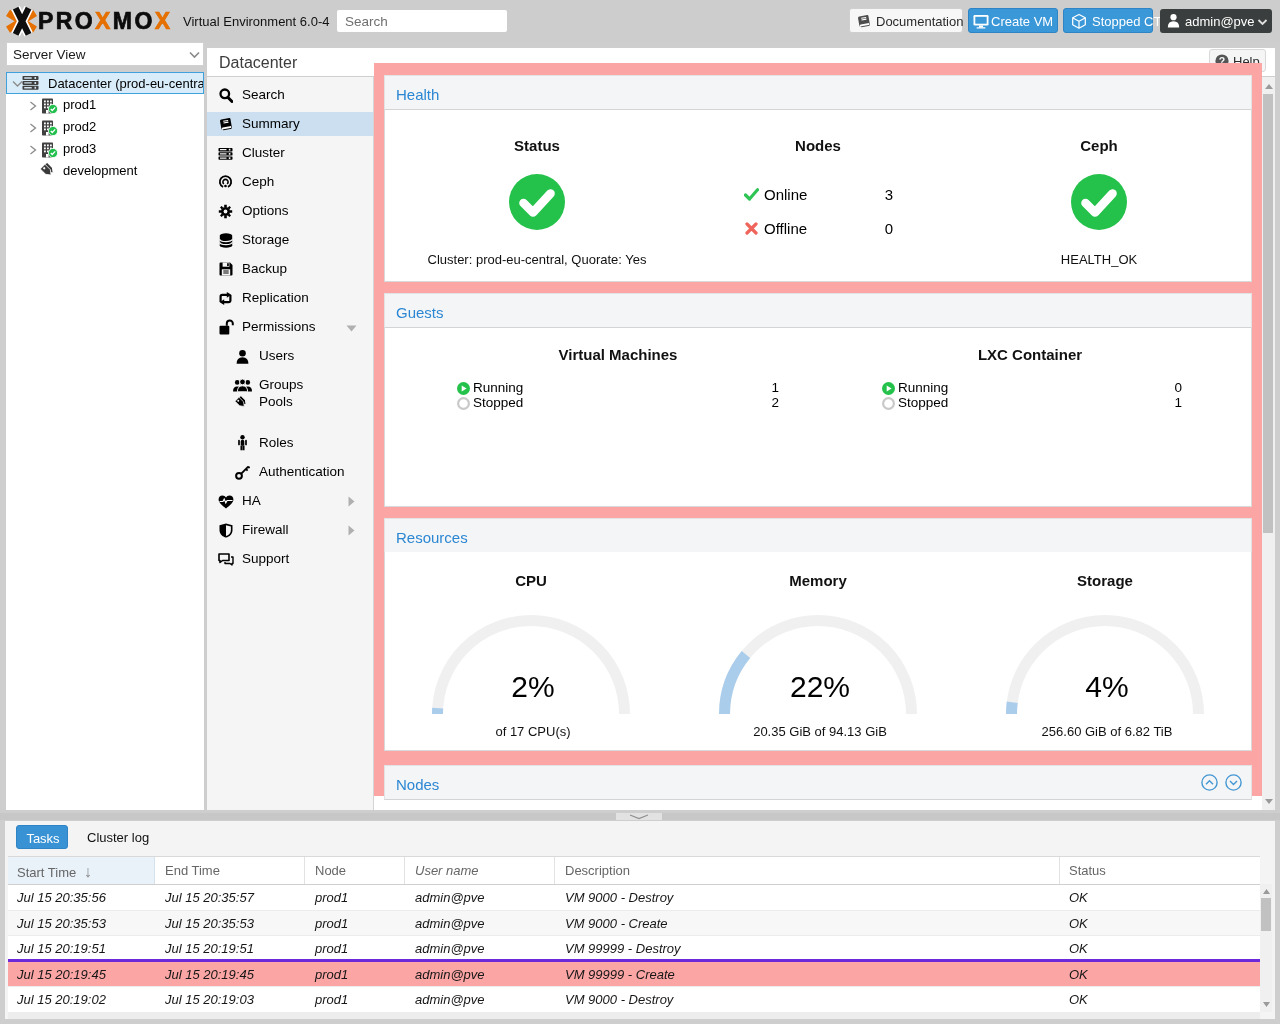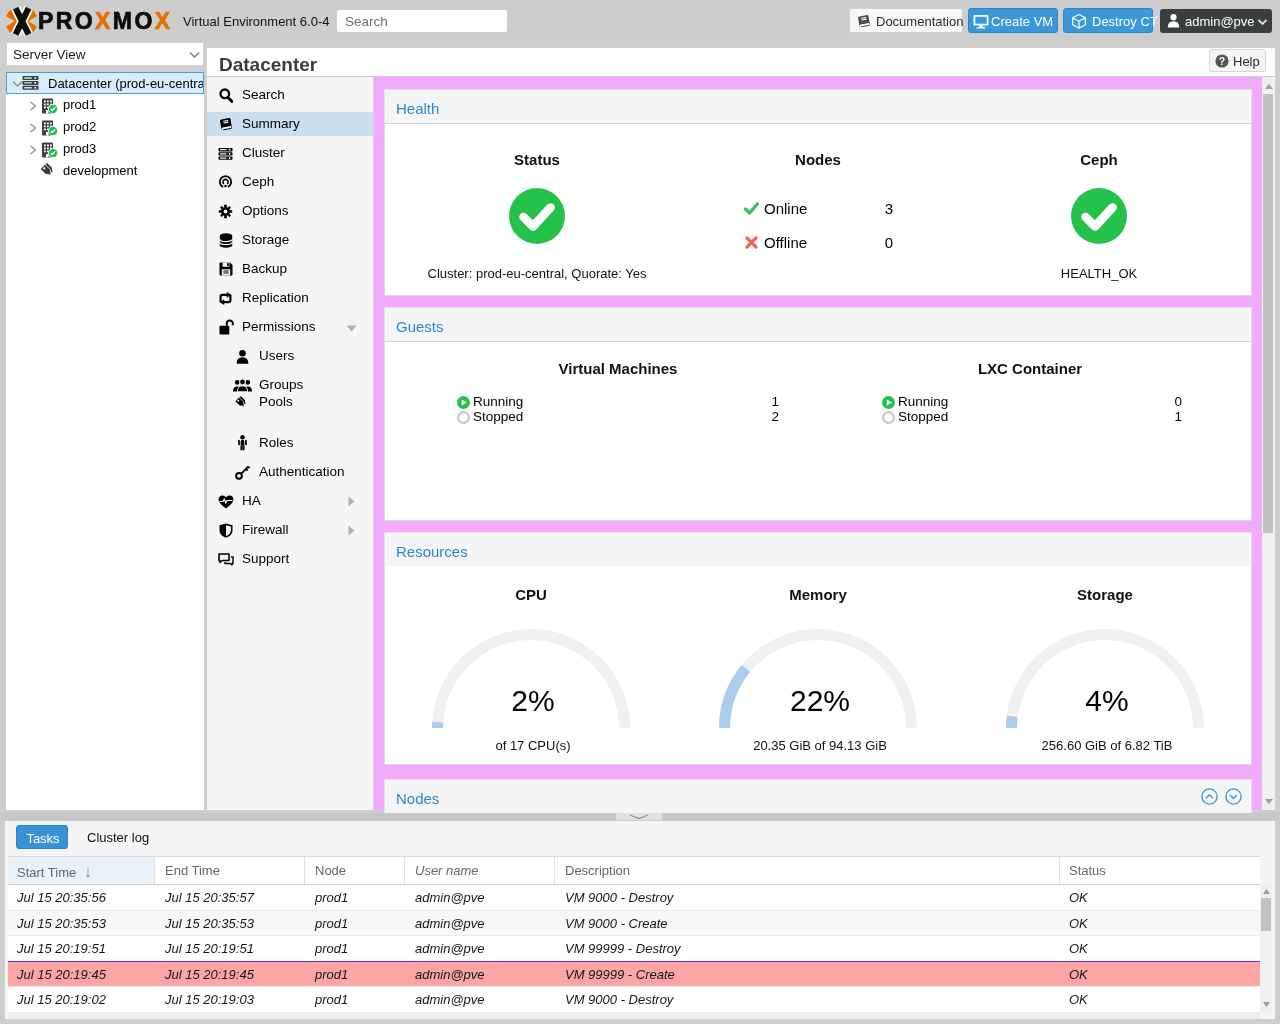--- a/index.html
+++ b/index.html
@@ -67,21 +67,21 @@
     <div class="abs" style="left:22px;top:5px;">Create VM</div>
   </div>
 
   <div class="abs btn-blue" style="left:1063px;top:8px;width:90px;height:25px;">
     <svg class="abs" style="left:7px;top:4px" width="16" height="17" viewBox="0 0 16 17">
       <g fill="none" stroke="#fff" stroke-width="1.25" stroke-linejoin="round">
         <path d="M8 1.5 L14.3 4.8 L14.3 11.8 L8 15.2 L1.7 11.8 L1.7 4.8 Z"></path>
         <path d="M1.9 5 L8 8.2 L14.1 5 M8 8.2 L8 15"></path>
       </g>
     </svg>
-    <div class="abs" style="left:28px;top:5px;">Destroy CT</div>
+    <div class="abs" style="left:28px;top:5px;">Stopped CT</div>
   </div>
 
   <div class="abs" style="left:1160px;top:9px;width:112px;height:24px;background:#3b3e3e;border-radius:3px;color:#fff;">
     <svg class="abs" style="left:7px;top:4px" width="13" height="15" viewBox="0 0 13 15">
       <circle cx="6.5" cy="4.2" r="3.1" fill="#fff"></circle>
       <path d="M0.8 14.5 q0 -6.3 5.7 -6.3 q5.7 0 5.7 6.3 z" fill="#fff"></path>
     </svg>
     <div class="abs" style="left:25px;top:5px;font-size:13px;">admin@pve</div>
     <svg class="abs" style="left:97px;top:10px" width="11" height="7" viewBox="0 0 11 7">
       <path d="M1.5 1 L5.5 5 L9.5 1" fill="none" stroke="#e0e0e0" stroke-width="1.8"></path>
@@ -188,21 +188,21 @@
         <circle cx="4.7" cy="11" r="1.1" fill="#fff"></circle>
       </g>
     </svg>
     <div class="abs" style="left:57px;top:3px;font-size:13px;color:#000;">development</div>
   </div>
 </div>
 
 <div class="abs" style="left:207px;top:48px;width:1068px;height:762px;background:#fff;">
 
   <div class="abs" style="left:0;top:0;width:1068px;height:29px;background:#fff;border-bottom:1px solid #cfcfcf;">
-    <div class="abs" style="left:12px;top:6px;font-size:19px;color:#3c3c3c;font-weight:bold;">Datacenter</div>
+    <div class="abs" style="left:12px;top:6px;font-size:16px;color:#3c3c3c;">Datacenter</div>
     <div class="abs" style="left:1002px;top:1px;width:57px;height:23px;background:#f5f5f5;border:1px solid #d8d8d8;border-radius:3px;">
       <svg class="abs" style="left:5px;top:4px" width="14" height="14" viewBox="0 0 14 14">
         <circle cx="7" cy="7" r="6.6" fill="#555"></circle>
         <text x="7" y="10.6" text-anchor="middle" font-size="10.5" font-weight="bold" fill="#f5f5f5" font-family="Liberation Sans,sans-serif">?</text>
       </svg>
       <div class="abs" style="left:23px;top:4px;font-size:13px;color:#2a2a2a;">Help</div>
     </div>
   </div>
 
   <div class="abs" style="left:0;top:29px;width:167px;height:733px;background:#f5f5f5;border-right:1px solid #d4d4d4;">
@@ -369,21 +369,21 @@
     </div>
     <div class="abs menurow" style="top:468px">
       <svg class="ico" style="left:11px;top:8px" width="16" height="13" viewBox="0 0 16 13">
           <path d="M1 1 H11 V7.5 H4.5 L2 9.5 V7.5 H1 Z" fill="none" stroke="#000" stroke-width="1.6" stroke-linejoin="round"></path>
           <path d="M13 4 H15 V10.5 H14 V12 L12 10.5 H7 V9" fill="none" stroke="#000" stroke-width="1.4" stroke-linejoin="round"></path>
         </svg>
       <span class="mlabel">Support</span>
     </div>
   </div>
 
-  <div class="abs" style="left:167px;top:29px;width:888px;height:733px;background:#f0abfc;">
+  <div class="abs" style="left:167px;top:15px;width:888px;height:733px;background:#fca5a5;">
 
     <div class="ph" style="top:12px;">
         <div class="t paneltitle">Health</div>
       </div>
     <div class="pb" style="top:47px;height:172px;">
       <div class="colhead" style="left:152px;top:27px;">Status</div>
       <div class="colhead" style="left:433px;top:27px;">Nodes</div>
       <div class="colhead" style="left:714px;top:27px;">Ceph</div>
       <svg class="abs" style="left:124px;top:64px" width="56" height="56" viewBox="0 0 56 56">
           <circle cx="28" cy="28" r="28" fill="#24c24b"></circle>
@@ -533,21 +533,21 @@
       <div class="abs cell" style="left:1061px;top:5px;">OK</div>
     </div>
     <div class="abs" style="left:0;top:53.6px;width:1252px;height:25.6px;background:#f7f7f7;border-bottom:1px solid #ececec;">
       <div class="abs cell" style="left:9px;top:5px;">Jul 15 20:35:53</div>
       <div class="abs cell" style="left:157px;top:5px;">Jul 15 20:35:53</div>
       <div class="abs cell" style="left:307px;top:5px;">prod1</div>
       <div class="abs cell" style="left:407px;top:5px;">admin@pve</div>
       <div class="abs cell" style="left:557px;top:5px;">VM 9000 - Create</div>
       <div class="abs cell" style="left:1061px;top:5px;">OK</div>
     </div>
-    <div class="abs" style="left:0;top:79.2px;width:1252px;height:25.6px;background:#fff;border-bottom:1px solid #6d28d9;">
+    <div class="abs" style="left:0;top:79.2px;width:1252px;height:25.6px;background:#fff;border-bottom:3px solid #6d28d9;">
       <div class="abs cell" style="left:9px;top:5px;">Jul 15 20:19:51</div>
       <div class="abs cell" style="left:157px;top:5px;">Jul 15 20:19:51</div>
       <div class="abs cell" style="left:307px;top:5px;">prod1</div>
       <div class="abs cell" style="left:407px;top:5px;">admin@pve</div>
       <div class="abs cell" style="left:557px;top:5px;">VM 99999 - Destroy</div>
       <div class="abs cell" style="left:1061px;top:5px;">OK</div>
     </div>
     <div class="abs" style="left:0;top:104.80000000000001px;width:1252px;height:25.6px;background:#fca5a5;border-bottom:1px solid #ececec;">
       <div class="abs cell" style="left:9px;top:5px;">Jul 15 20:19:45</div>
       <div class="abs cell" style="left:157px;top:5px;">Jul 15 20:19:45</div>

